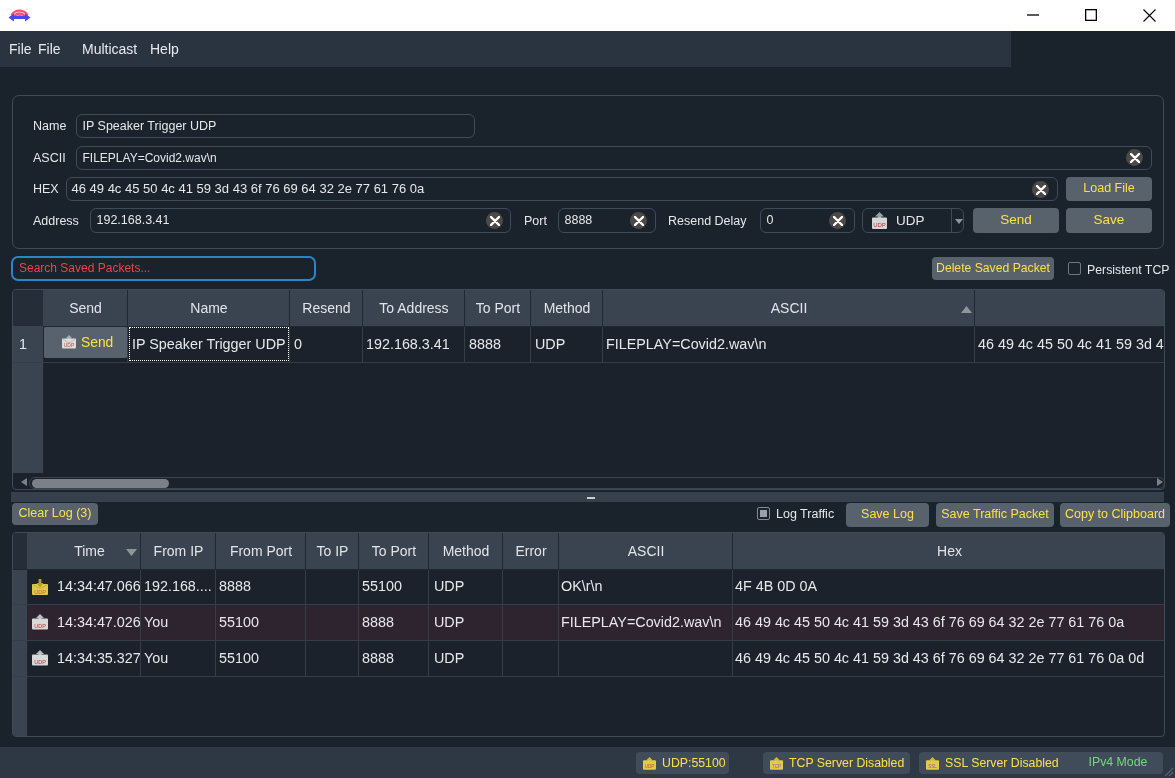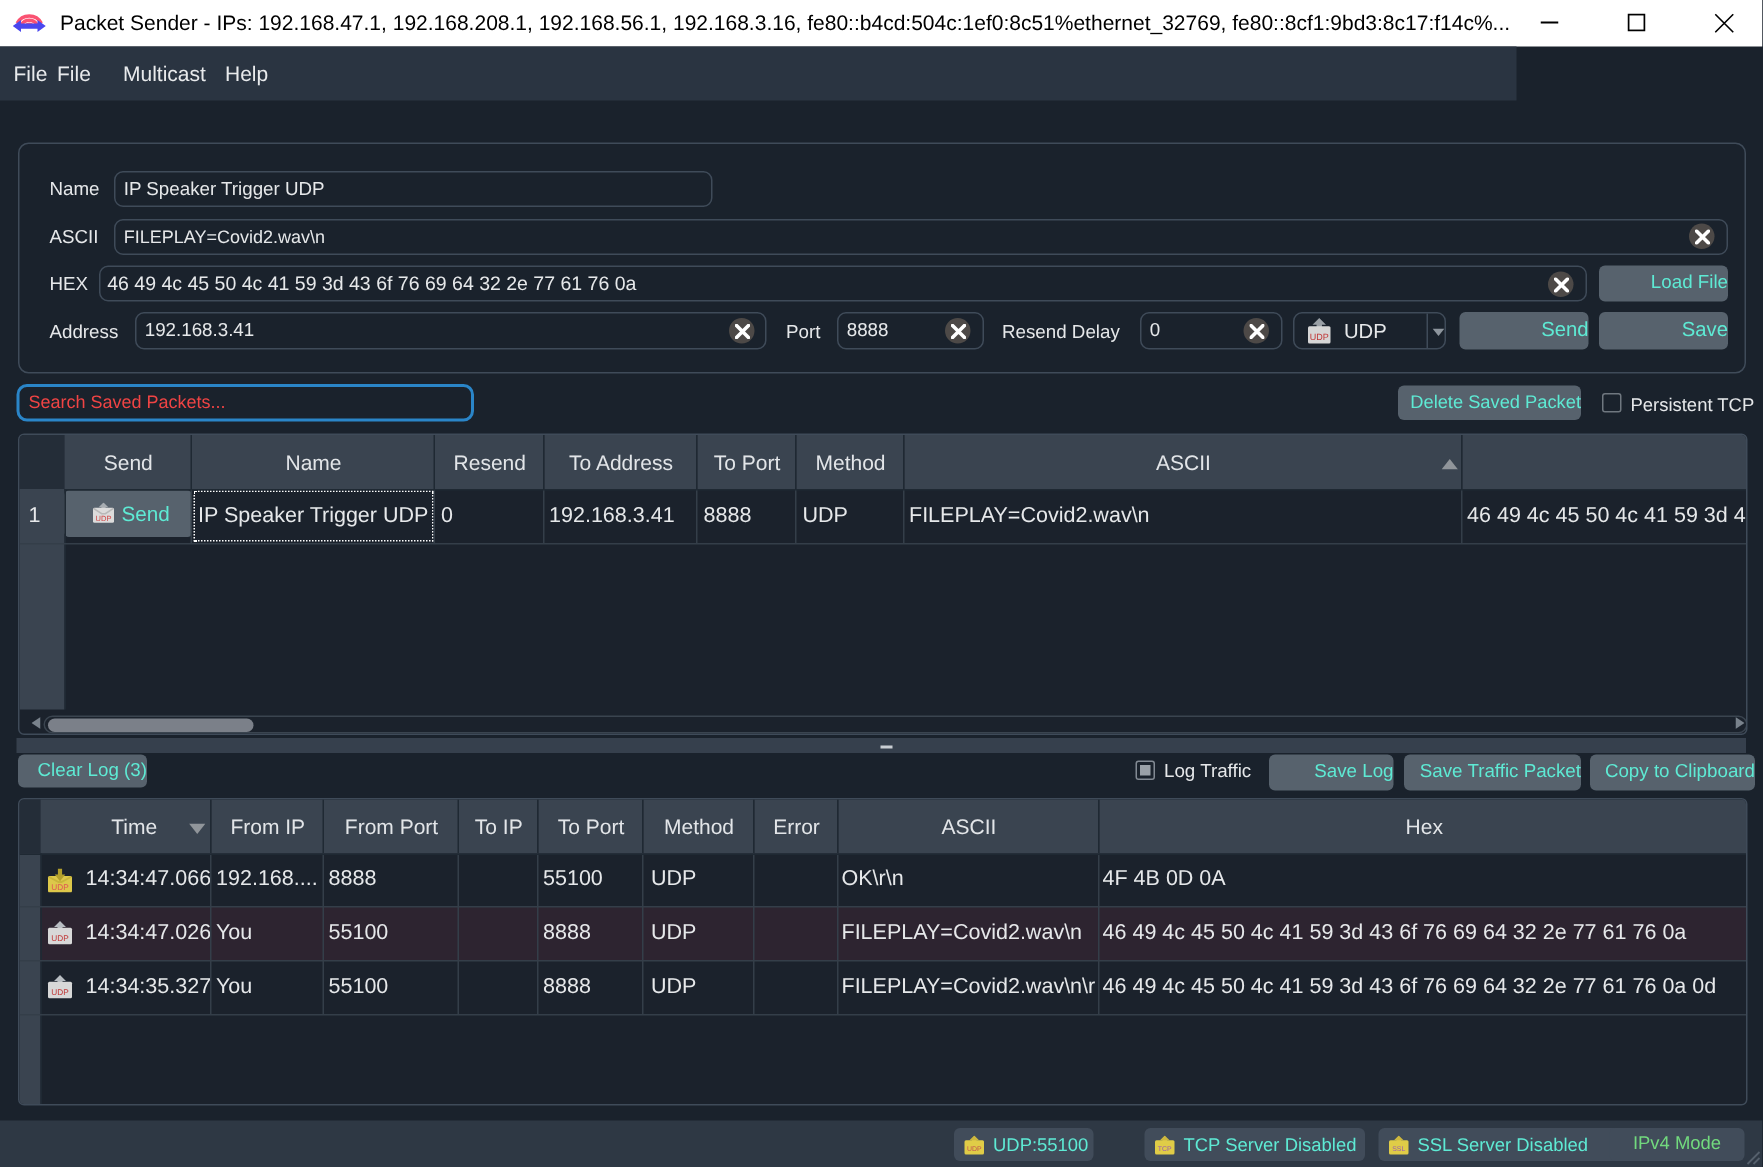--- a/index.html
+++ b/index.html
@@ -15,21 +15,21 @@
 #menubar { position:absolute; left:0; top:31px; width:1011px; height:36px; background:#2a3441; color:#e8eaec; font-size:14px; }
 #menubar span { position:absolute; top:0; height:36px; line-height:36px; }
 
 
 #panel { position:absolute; left:12px; top:95px; width:1152px; height:154px; border:1px solid #3f4b59; border-radius:7px; }
 .lbl { position:absolute; color:#e6e8ea; font-size:12.5px; white-space:nowrap; }
 .field { position:absolute; border:1px solid #3f4b59; border-radius:6px; background:#1a222c; color:#e6e8ea; font-size:12.5px; }
 .field span { position:absolute; left:5.5px; top:0; white-space:nowrap; }
 .xbtn { position:absolute; width:17px; height:17px; border-radius:50%; background:#4d4947; }
 .xbtn svg { position:absolute; left:3.5px; top:3.5px; }
-.btn { position:absolute; background:#57626d; border-radius:4px; color:#5eead4; font-size:12.5px; text-align:right; white-space:nowrap; overflow:hidden; }
+.btn { position:absolute; background:#57626d; border-radius:4px; color:#fde047; font-size:12.5px; text-align:center; white-space:nowrap; overflow:hidden; }
 
 
 .tbl { position:absolute; background:#1b222c; border:1px solid #3f4b59; border-radius:4px; overflow:hidden; }
 .hcell { position:absolute; background:#3a4450; color:#e2e5e8; font-size:14px; text-align:center; height:36px; line-height:36px; }
 .gut { position:absolute; background:#3a4450; }
 .cell { position:absolute; color:#e6e8ea; font-size:14.35px; white-space:nowrap; }
 .cell span { position:absolute; top:0; }
 .vline { position:absolute; width:1px; background:#343e49; }
 .hsep { position:absolute; width:1px; background:#1f2933; height:36px; top:0; }
 .sbtn { top:752px; height:22px; background:#414c5a; font-size:12.3px; }
@@ -38,21 +38,20 @@
 </head>
 <body>
 
 <div id="titlebar">
   <svg class="abs" style="left:8px;top:4px" width="23" height="23" viewBox="0 0 23 23">
     <path d="M3.5 11.5 A9 9 0 0 1 19.5 11.5" fill="none" stroke="#fa5272" stroke-width="2.4"></path>
     <path d="M6.3 12.5 A6 6 0 0 1 16.7 12.5" fill="none" stroke="#fa5272" stroke-width="2.3"></path>
     <path d="M9 13.5 A3 3 0 0 1 14 13.5" fill="none" stroke="#fa5272" stroke-width="2.2"></path>
     <path d="M0.5 13.4 L6 9.4 L6 11.7 L17 11.7 L17 9.4 L22.5 13.4 L17 17.4 L17 15.1 L6 15.1 L6 17.4 Z" fill="#4a47ee"></path>
   </svg>
-  <div id="titletext">Packet Sender - IPs: 192.168.47.1, 192.168.208.1, 192.168.56.1, 192.168.3.16, fe80::b4cd:504c:1ef0:8c51%ethernet_32769, fe80::8cf1:9bd3:8c17:f14c%...</div>
   <svg class="abs" style="left:1027px;top:14px" width="12" height="3" viewBox="0 0 12 3">
       <line x1="0" y1="1" x2="12" y2="1" stroke="#000" stroke-width="1.3"></line>
     </svg>
   <svg class="abs" style="left:1085px;top:9px" width="12" height="12" viewBox="0 0 12 12">
       <rect x="0.65" y="0.65" width="10.7" height="10.7" fill="none" stroke="#000" stroke-width="1.3"></rect>
     </svg>
   <svg class="abs" style="left:1143px;top:9px" width="13" height="13" viewBox="0 0 13 13">
       <path d="M0.5 0.5 L12.5 12.5 M12.5 0.5 L0.5 12.5" stroke="#000" stroke-width="1.1"></path>
     </svg>
 </div>
@@ -286,21 +285,20 @@
     <svg class="abs" style="left:4px;top:10px" width="18" height="16" viewBox="0 0 18 16">
       <path d="M9 0 L13 4 L10.7 4 L10.7 6 L7.3 6 L7.3 4 L5 4 Z" fill="#b9bec3"></path>
       <rect x="1" y="4.5" width="16" height="11" rx="1" fill="#d8d8d8"></rect>
       <text x="9" y="13.5" font-size="5.5" fill="#c03535" text-anchor="middle" font-family="Liberation Sans">UDP</text>
     </svg>
     <span style="left:30px">14:34:35.327</span>
     <span style="left:117px">You</span>
     <span style="left:192px">55100</span>
     <span style="left:335px">8888</span>
     <span style="left:407px">UDP</span>
-    <span style="left:534px">FILEPLAY=Covid2.wav\n\r</span>
     <span style="left:708px">46 49 4c 45 50 4c 41 59 3d 43 6f 76 69 64 32 2e 77 61 76 0a 0d</span>
   </div>
 
   <div class="hsep" style="left:127px"></div>
   <div class="hsep" style="left:202px"></div>
   <div class="hsep" style="left:292px"></div>
   <div class="hsep" style="left:345px"></div>
   <div class="hsep" style="left:415px"></div>
   <div class="hsep" style="left:489px"></div>
   <div class="hsep" style="left:545px"></div>

